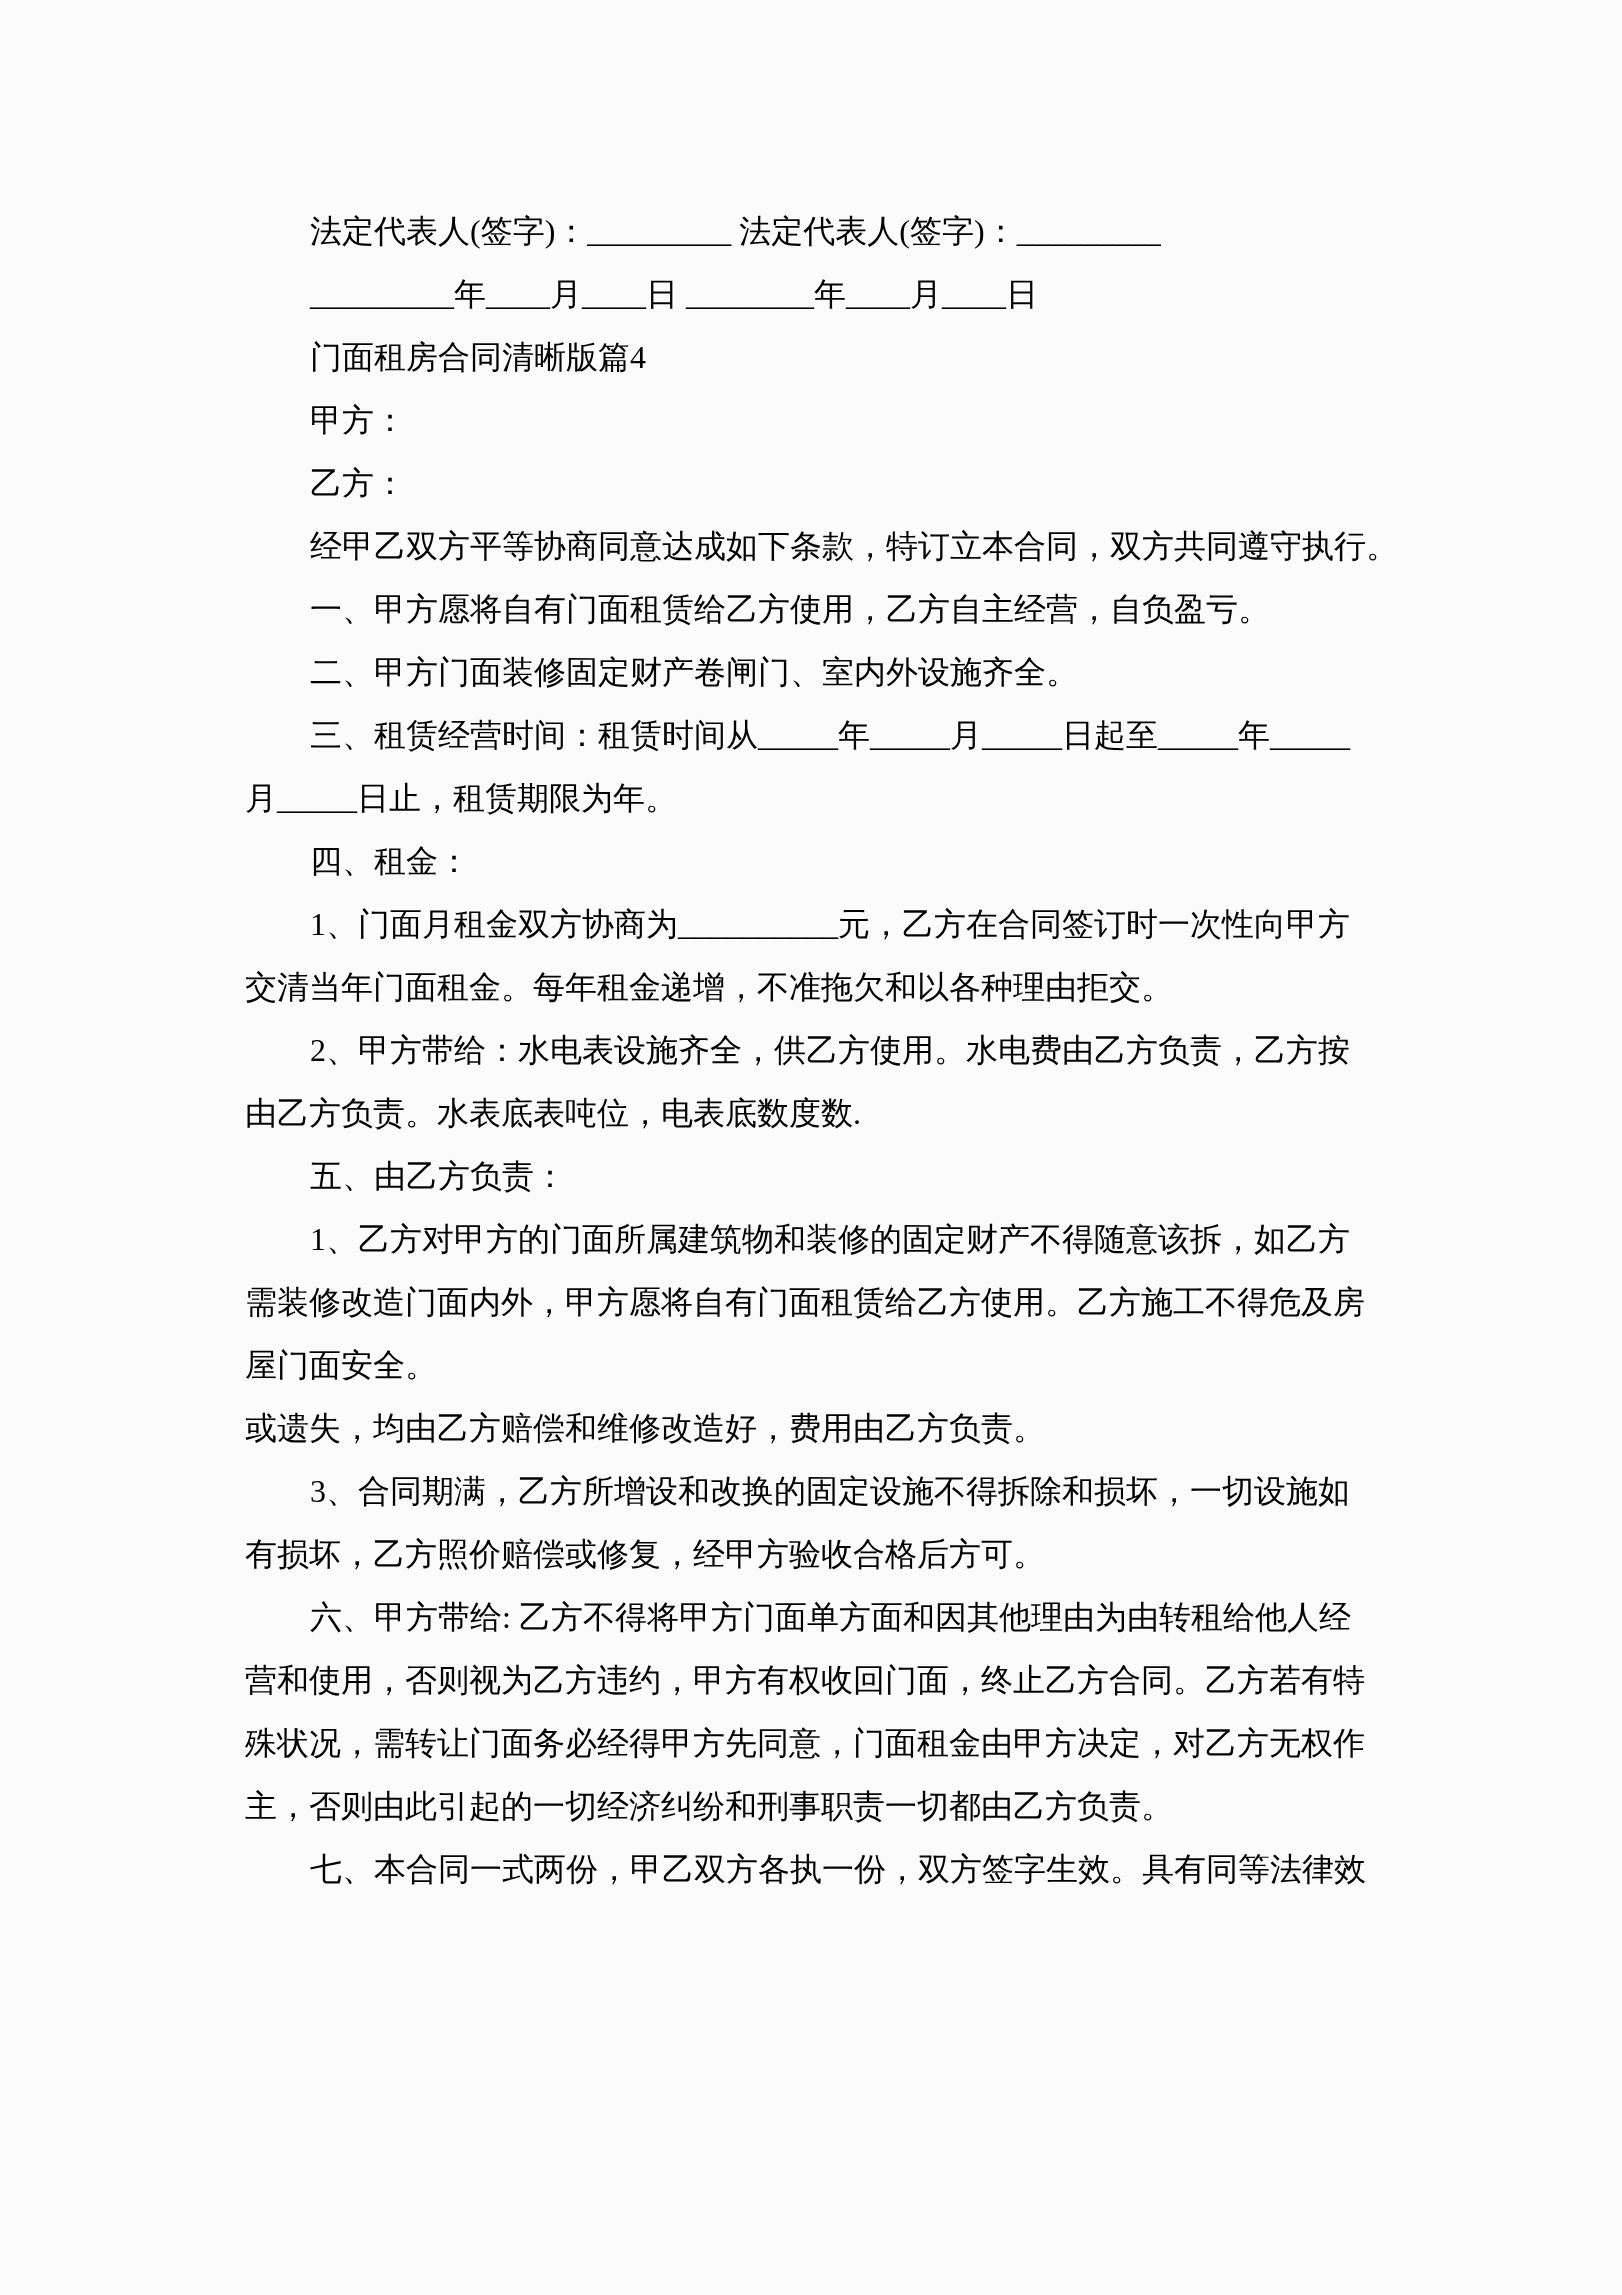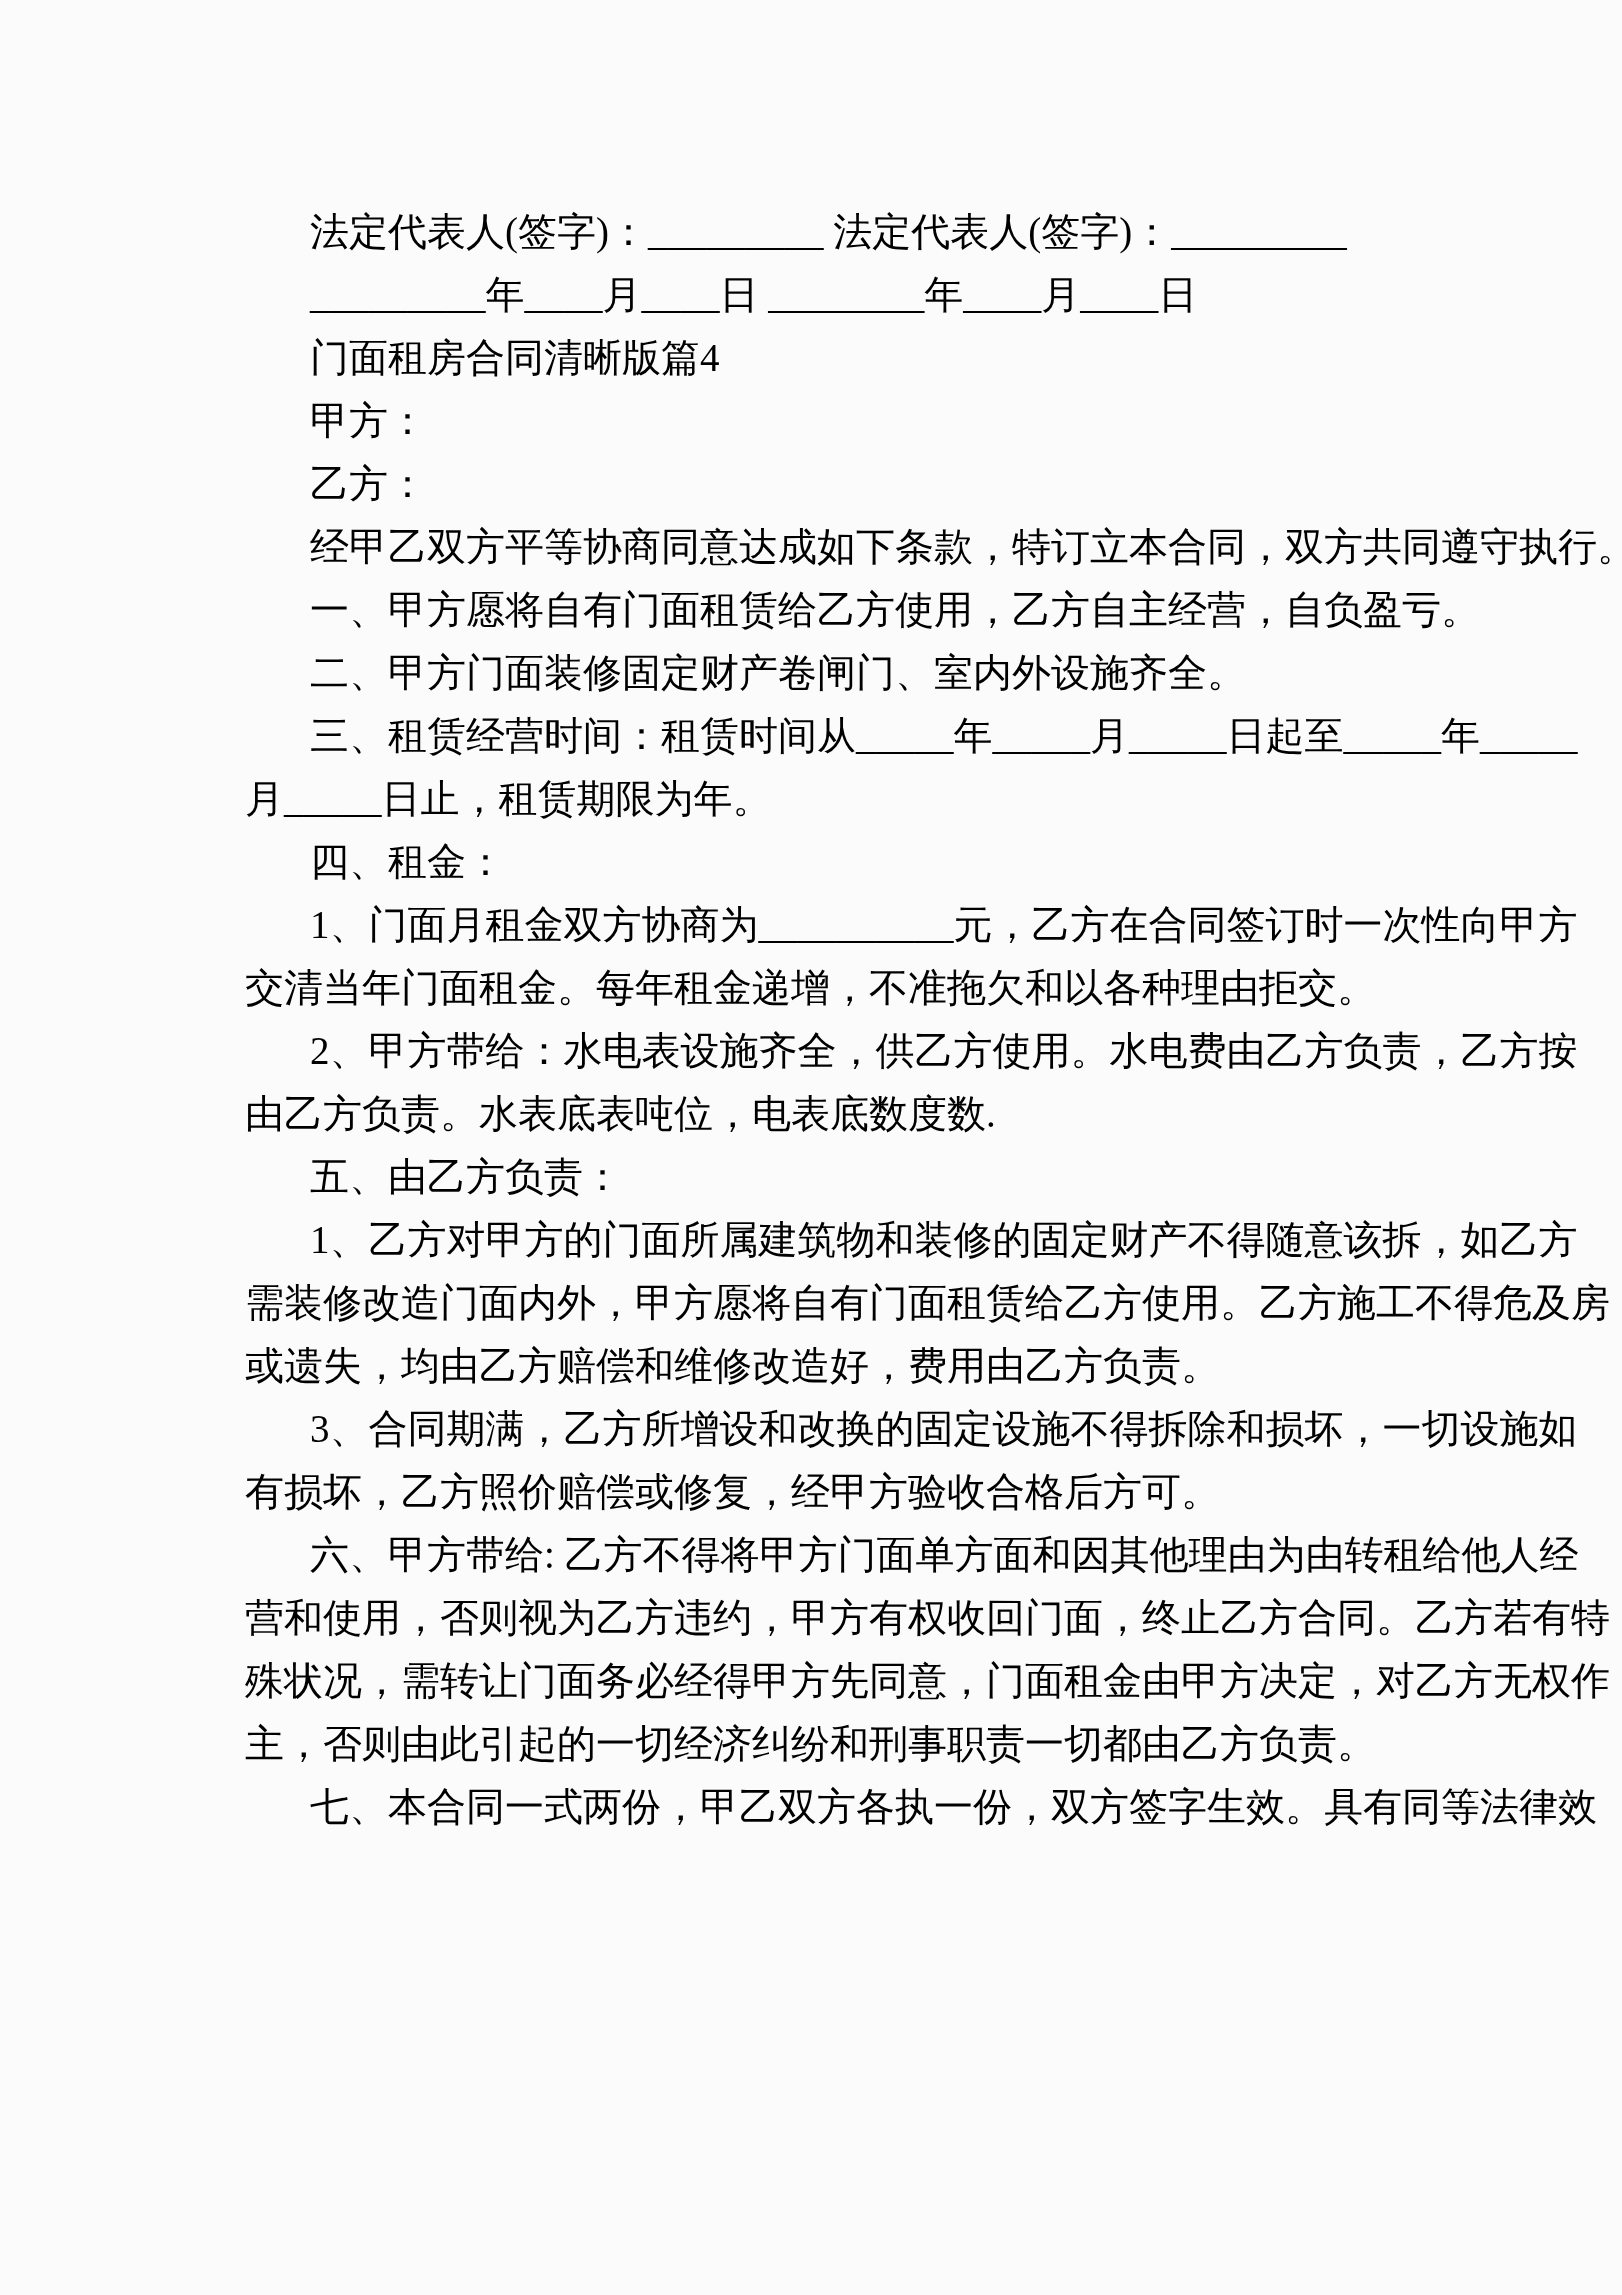--- a/index.html
+++ b/index.html
@@ -20,21 +20,21 @@
     width: 1623px;
     height: 2295px;
     background: #fbfbfb;
   }
   .doc {
     position: absolute;
     left: 245px;
     top: 200px;
     width: 1139px;
     font-family: "Liberation Serif", "DejaVu Serif", serif;
-    font-size: 39px;
+    font-size: 32px;
     color: #000000;
   }
   .line {
     height: 63px;
     line-height: 63px;
     white-space: pre;
     letter-spacing: 0px;
   }
   .line.indent {
     text-indent: 65px;
@@ -56,20 +56,21 @@
       <div class="line indent">三、租赁经营时间：租赁时间从_____年_____月_____日起至_____年_____</div>
       <div class="line">月_____日止，租赁期限为年。</div>
       <div class="line indent">四、租金：</div>
       <div class="line indent">1、门面月租金双方协商为__________元，乙方在合同签订时一次性向甲方</div>
       <div class="line">交清当年门面租金。每年租金递增，不准拖欠和以各种理由拒交。</div>
       <div class="line indent">2、甲方带给：水电表设施齐全，供乙方使用。水电费由乙方负责，乙方按</div>
       <div class="line">由乙方负责。水表底表吨位，电表底数度数.</div>
       <div class="line indent">五、由乙方负责：</div>
       <div class="line indent">1、乙方对甲方的门面所属建筑物和装修的固定财产不得随意该拆，如乙方</div>
       <div class="line">需装修改造门面内外，甲方愿将自有门面租赁给乙方使用。乙方施工不得危及房</div>
+      <div class="line">屋门面安全。</div>
       <div class="line">或遗失，均由乙方赔偿和维修改造好，费用由乙方负责。</div>
       <div class="line indent">3、合同期满，乙方所增设和改换的固定设施不得拆除和损坏，一切设施如</div>
       <div class="line">有损坏，乙方照价赔偿或修复，经甲方验收合格后方可。</div>
       <div class="line indent">六、甲方带给: 乙方不得将甲方门面单方面和因其他理由为由转租给他人经</div>
       <div class="line">营和使用，否则视为乙方违约，甲方有权收回门面，终止乙方合同。乙方若有特</div>
       <div class="line">殊状况，需转让门面务必经得甲方先同意，门面租金由甲方决定，对乙方无权作</div>
       <div class="line">主，否则由此引起的一切经济纠纷和刑事职责一切都由乙方负责。</div>
       <div class="line indent">七、本合同一式两份，甲乙双方各执一份，双方签字生效。具有同等法律效</div>
     </div>
 </div>

